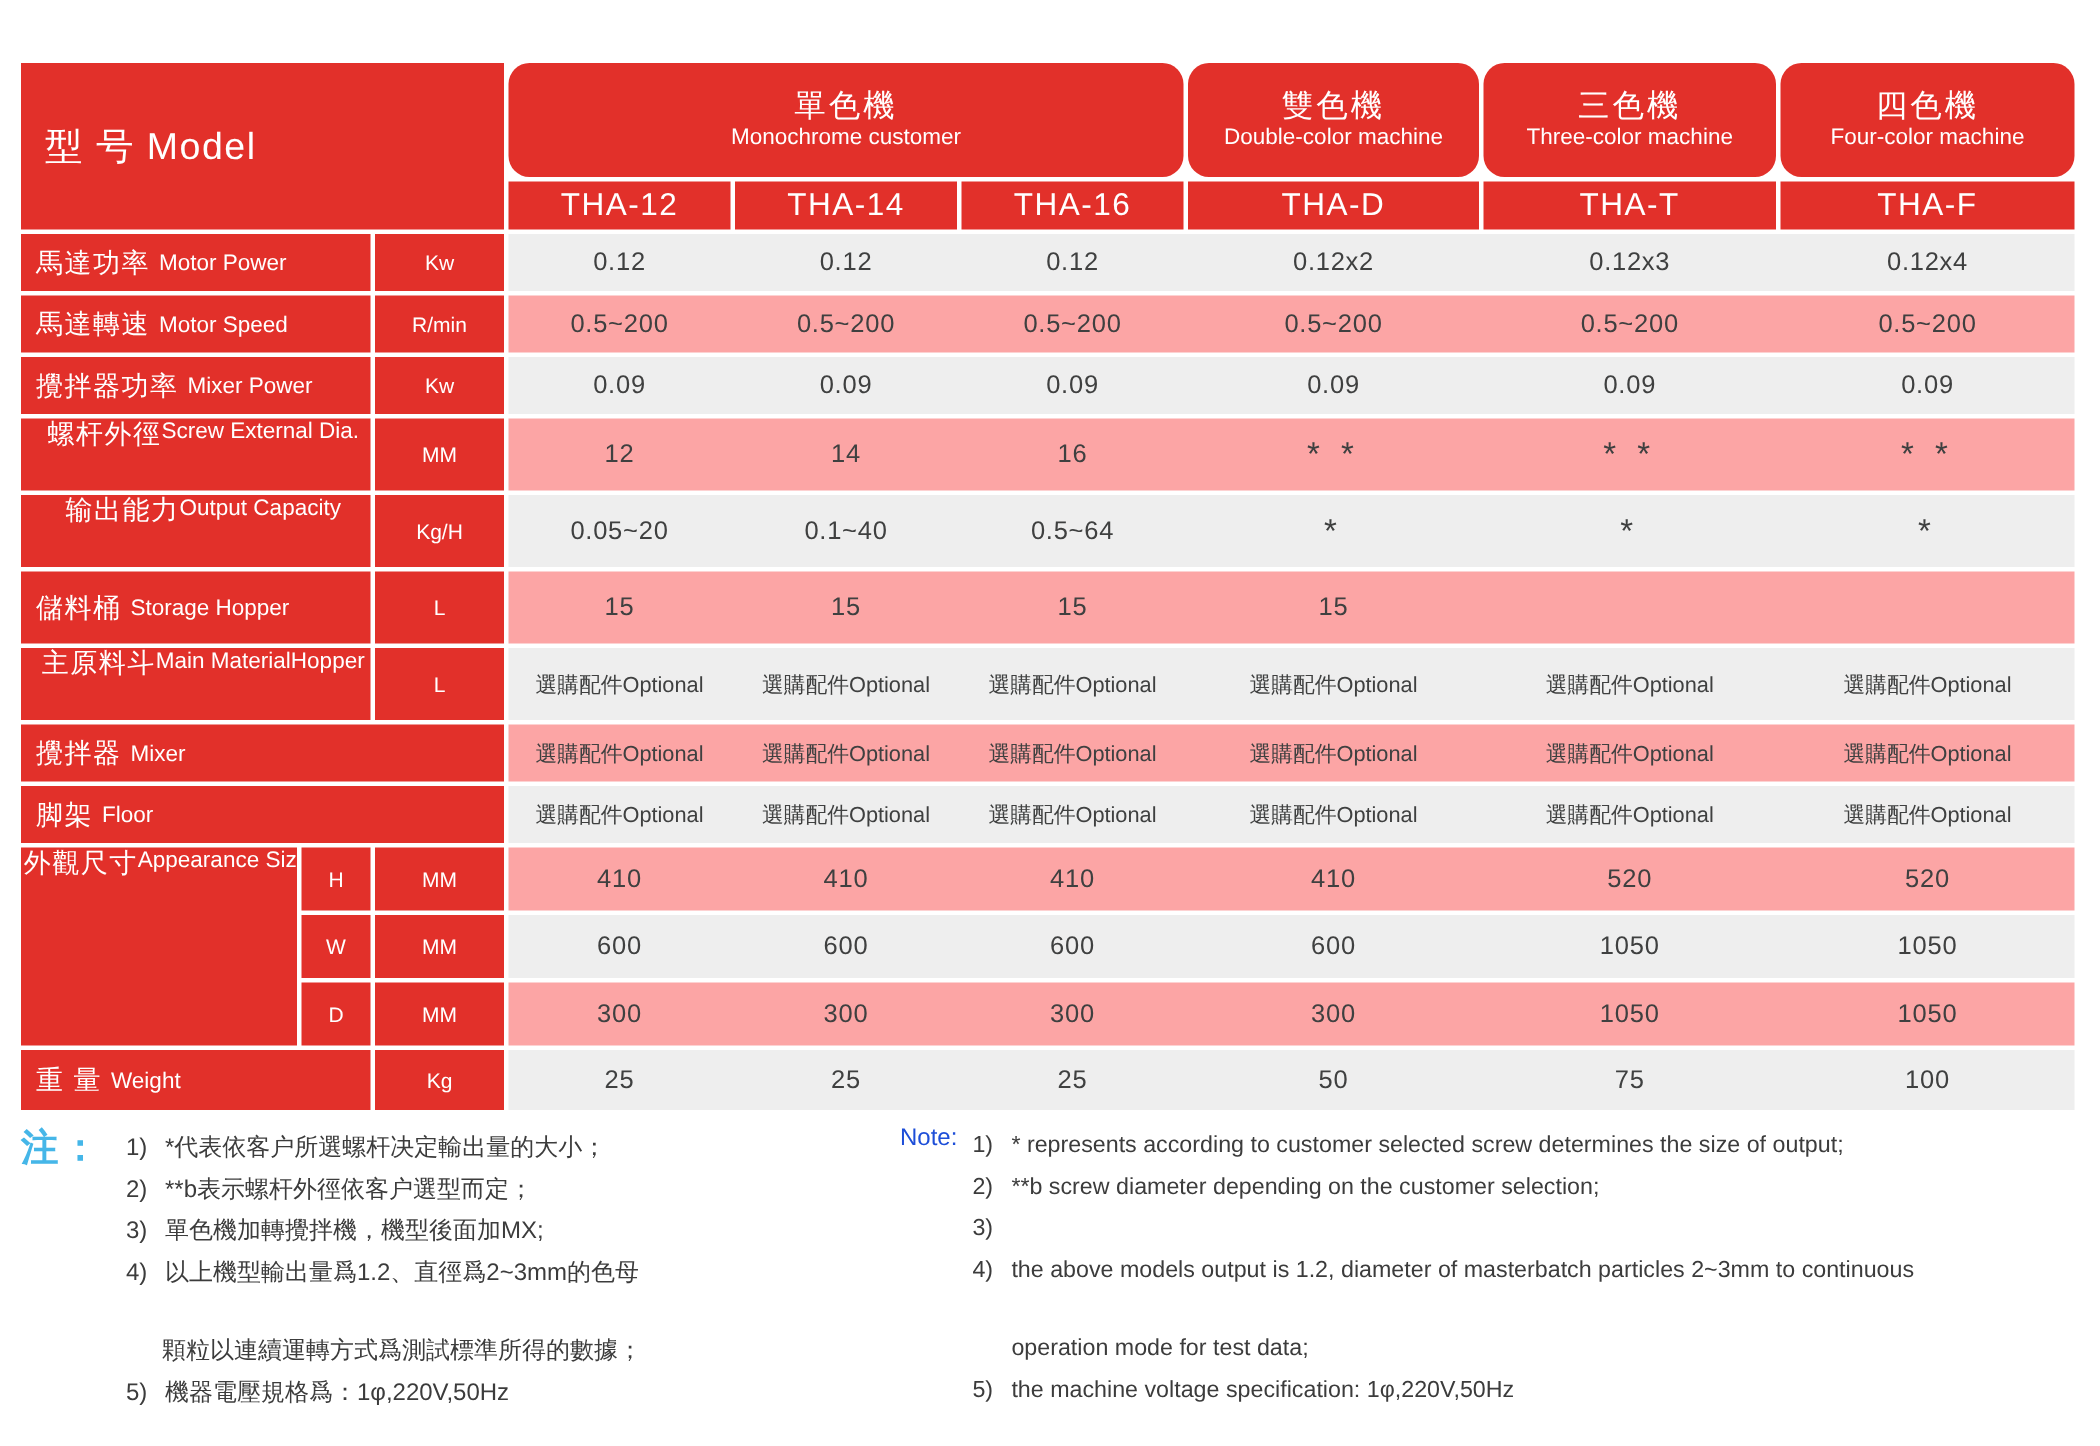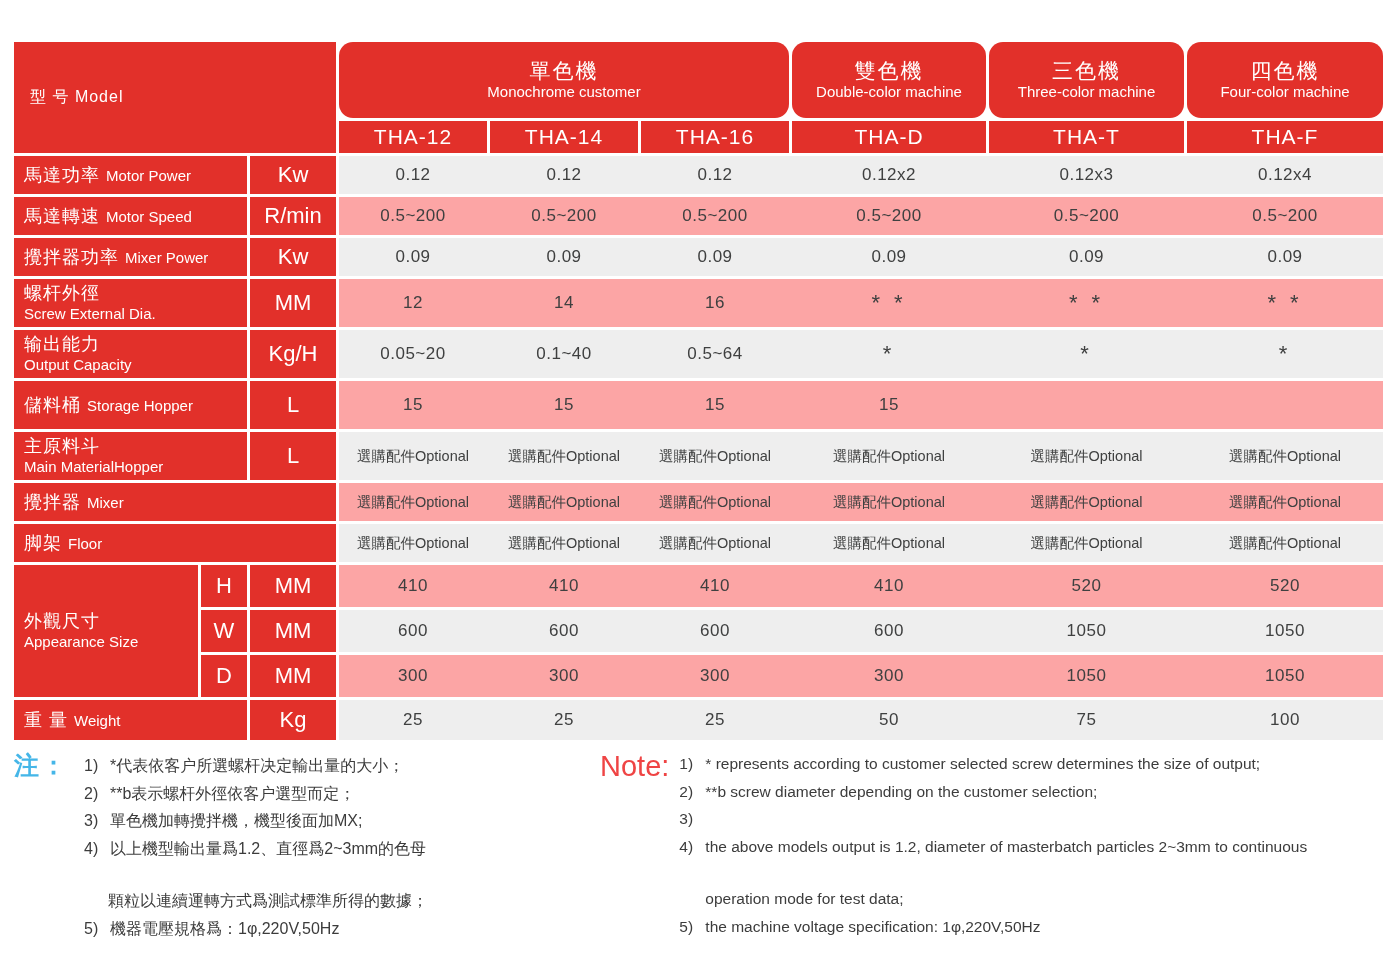--- a/index.html
+++ b/index.html
@@ -11,43 +11,43 @@
   
   .tbl{
     position:absolute;left:14px;top:42px;
     display:grid;
     grid-template-columns:184px 46px 86px 148px 148px 148px 194px 195px 196px;
     grid-template-rows:76px 32px 38px 38px 38px 48px 48px 48px 48px 38px 38px 42px 42px 42px 40px;
     gap:3px;
   }
   .red{background:#e2302a;color:#ffffff;}
   .cell{display:flex;align-items:center;}
-  .title-cell{font-size:16px;letter-spacing:1px;padding-left:16px;}
+  .title-cell{font-size:25px;letter-spacing:1px;padding-left:16px;}
   .group{flex-direction:column;justify-content:center;text-align:center;line-height:1.15;border-radius:14px;}
   .group .gzh{font-size:21px;letter-spacing:2px;}
   .group .gen{font-size:15px;}
   .model{justify-content:center;font-size:21px;letter-spacing:1px;}
   .label{padding-left:10px;font-size:18px;white-space:nowrap;}
   .label .zh{letter-spacing:1px;}
   .label .en{font-size:15px;margin-left:6px;}
-  .label.two{flex-direction:column;align-items:flex-start;justify-content:center;line-height:1.2;}
+  .label.two{flex-direction:row;align-items:flex-start;justify-content:center;line-height:1.2;}
   .label.two .en{margin-left:0;}
-  .unit,.letter{justify-content:center;font-size:22px;}
+  .unit,.letter{justify-content:center;font-size:14px;}
   .stripe{display:grid;grid-template-columns:148px 148px 148px 194px 195px 196px;gap:3px;}
   .stripe.g{background:#eeeeee;}
   .stripe.w{background:#fca5a5;}
   .val{display:flex;align-items:center;justify-content:center;font-size:17px;color:#3f4040;letter-spacing:0.5px;}
   .val.opt{font-size:14.5px;letter-spacing:0;}
   .val.ast{font-size:22px;letter-spacing:4px;}
   
   .notes{position:absolute;display:flex;align-items:flex-start;color:#3c3c3c;}
   .notes-zh{left:14px;top:752px;}
   .notes-en{left:600px;top:750px;}
   .nz-title{color:#45b6e8;font-size:25px;font-weight:bold;letter-spacing:2px;margin-right:16px;line-height:1.1;}
-  .ne-title{color:#ef4444;font-size:29px;margin-right:10px;line-height:1.15;}
+  .ne-title{color:#1d4ed8;font-size:16px;margin-right:10px;line-height:1.15;}
   .n-item{display:flex;font-size:16px;line-height:1.72;}
   .notes-en .n-item{font-size:15.5px;line-height:1.78;}
   .n-num{width:26px;flex:0 0 26px;}
   .n-line2{padding-left:26px;margin-top:25px;}
   .notes-zh .n-line2{padding-left:24px;}
 </style>
 </head>
 <body>
 
 <div class="tbl">

